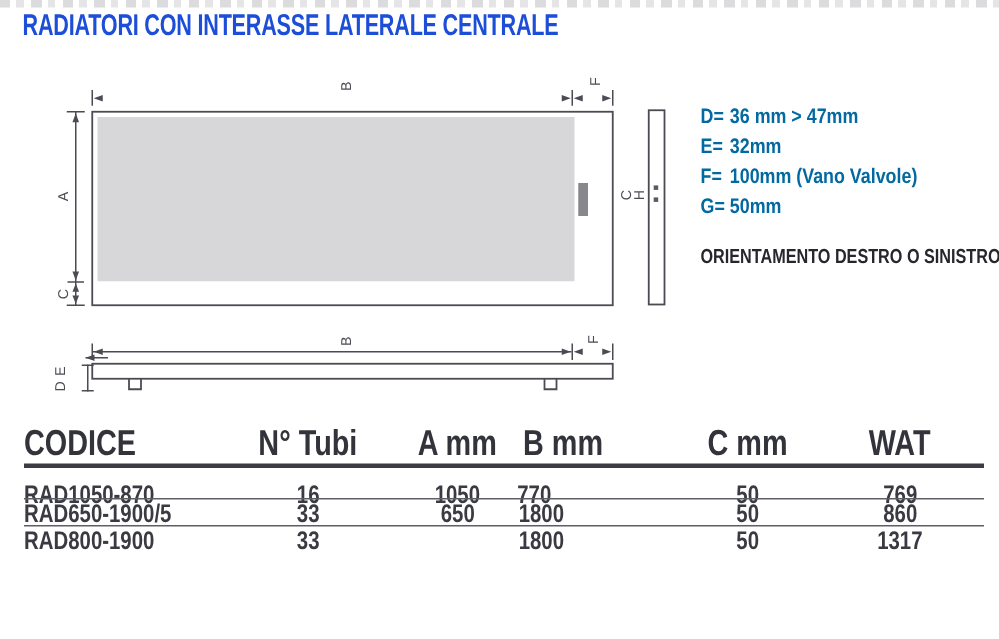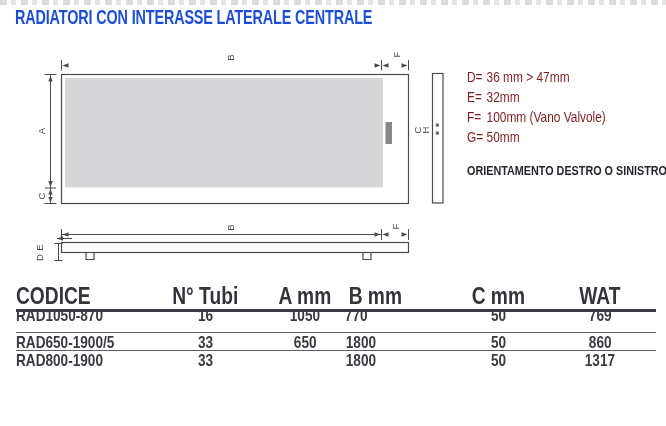--- a/index.html
+++ b/index.html
@@ -19,21 +19,21 @@
   .sx80L{display:inline-block;transform:scaleX(0.80);transform-origin:0 50%;}
   .sx85L{display:inline-block;transform:scaleX(0.85);transform-origin:0 50%;}
   .sx80C{display:inline-block;transform:scaleX(0.80);transform-origin:50% 50%;}
 
   svg.drawing{position:absolute;left:0;top:0;width:666px;height:285px;}
   svg.drawing text{
     font-family:"Liberation Sans",sans-serif;font-size:9.5px;fill:#4b4b53;
   }
 
   .legend{position:absolute;left:467px;top:67px;width:199px;}
-  .lrow{height:20px;line-height:20px;font-size:14px;font-weight:normal;color:#7f1d1d;white-space:nowrap;}
+  .lrow{height:20px;line-height:20px;font-size:14px;font-weight:bold;color:#0369a1;white-space:nowrap;}
   .lkey{display:inline-block;min-width:23px;}
   .orient{
     position:absolute;left:467px;top:163px;font-size:13.5px;font-weight:bold;
     color:#26262e;white-space:nowrap;
   }
 
   .thead .cell{font-size:24px;font-weight:bold;color:#33333b;}
   .trow .cell{font-size:17px;font-weight:bold;color:#3a3a42;}
   .cell{position:absolute;white-space:nowrap;line-height:20px;}
   .c0{left:16px;width:170px;text-align:left;}
@@ -137,21 +137,21 @@
     <div class="thead" style="position:absolute;top:286px;left:0;width:666px;height:22px;">
       <div class="cell c0"><span class="sx80L">CODICE</span></div>
       <div class="cell c1"><span class="sx80C">N° Tubi</span></div>
       <div class="cell c2"><span class="sx80C">A mm</span></div>
       <div class="cell c3"><span class="sx80C">B mm</span></div>
       <div class="cell c5"><span class="sx80C">WAT</span></div>
       <div class="cell c4"><span class="sx80C">C mm</span></div>
     </div>
     <div class="rule rule-head"></div>
 
-    <div class="trow" style="position:absolute;top:306px;left:0;width:538px;height:18px;padding-left:28px;">
+    <div class="trow" style="position:absolute;top:320px;left:0;width:538px;height:18px;padding-left:28px;">
       <div class="cell c0"><span class="sx80L">RAD1050-870</span></div>
       <div class="cell c1"><span class="sx80C">16</span></div>
       <div class="cell c2"><span class="sx80C">1050</span></div>
       <div class="cell c3"><span class="sx80C">770</span></div>
       <div class="cell c4"><span class="sx80C">50</span></div>
       <div class="cell c5"><span class="sx80C">769</span></div>
     </div>
     <div class="rule rule-r1"></div>
 
     <div class="trow" style="position:absolute;top:332.5px;left:0;width:666px;height:18px;">

